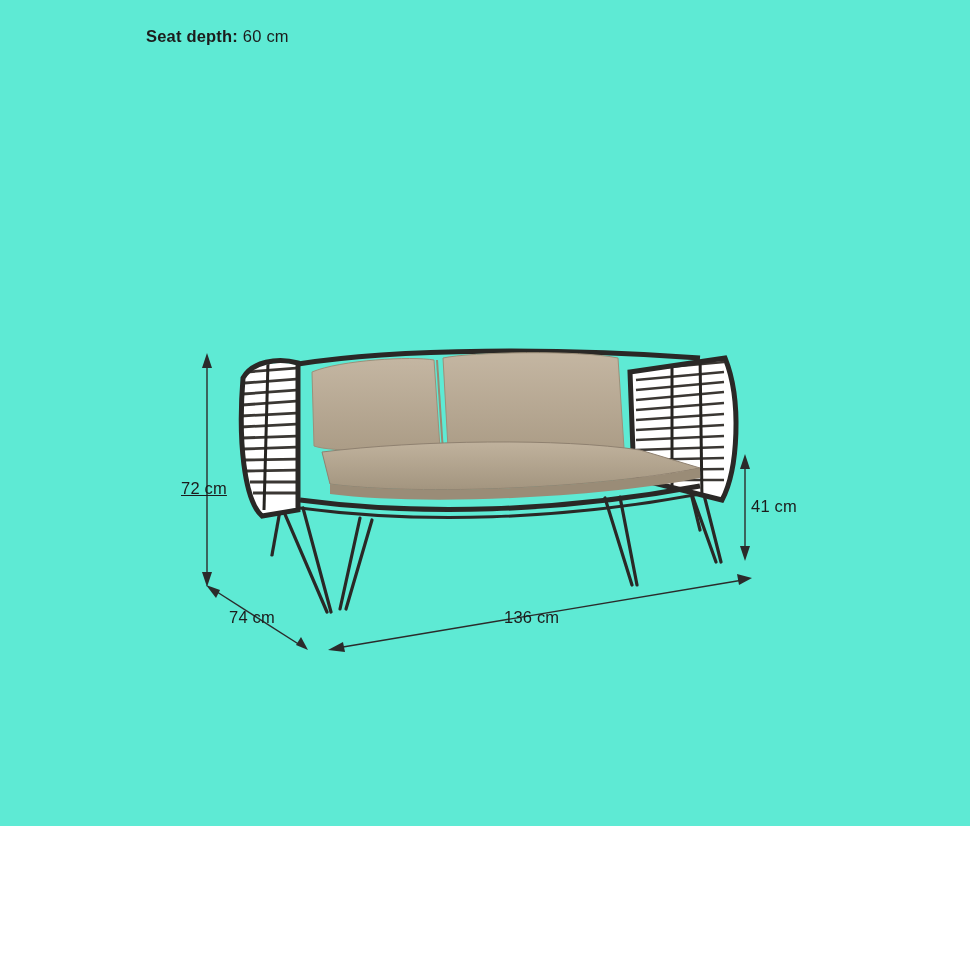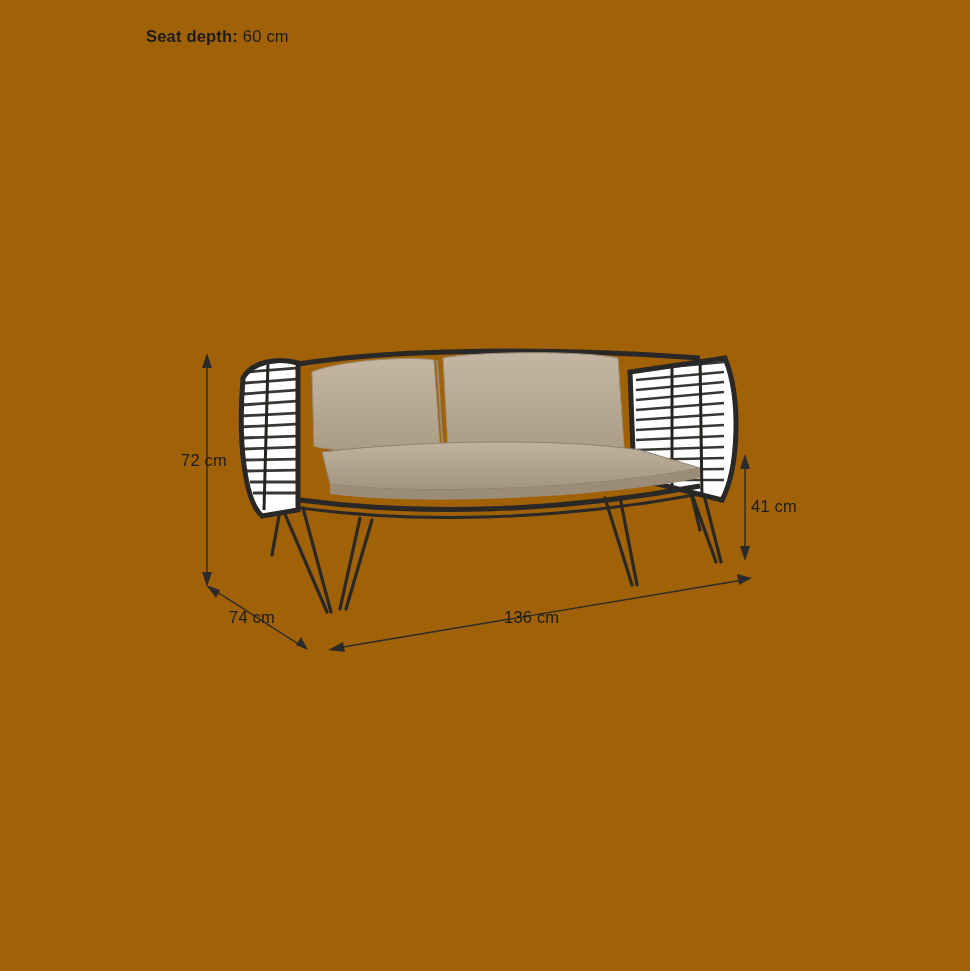--- a/index.html
+++ b/index.html
@@ -3,22 +3,22 @@
 <meta charset="utf-8">
 <style>
   html, body {
     margin: 0;
     padding: 0;
     background: #ffffff;
   }
   #page {
     position: relative;
     width: 970px;
-    height: 971px;
-    background: #a16207;
+    height: 826px;
+    background: #5eead4;
     font-family: "Liberation Sans", sans-serif;
     overflow: hidden;
   }
 
   
   .spec-line {
     position: absolute;
     left: 146px;
     top: 27px;
     font-size: 16.5px;
@@ -34,21 +34,21 @@
   }
 
   
   .dim-text {
     position: absolute;
     font-size: 16.5px;
     color: #1c1c1c;
     white-space: nowrap;
     letter-spacing: 0.2px;
   }
-  #dim-height-label { left: 181px; top: 451px; }
+  #dim-height-label { left: 181px; top: 479px; text-decoration: underline; }
   #dim-length-label { left: 504px; top: 608px; }
   #dim-depth-label  { left: 229px; top: 608px; text-align: center; }
   #dim-seat-label   { left: 751px; top: 497px; }
 
   
   svg.layer {
     position: absolute;
     left: 0;
     top: 0;
     width: 970px;

